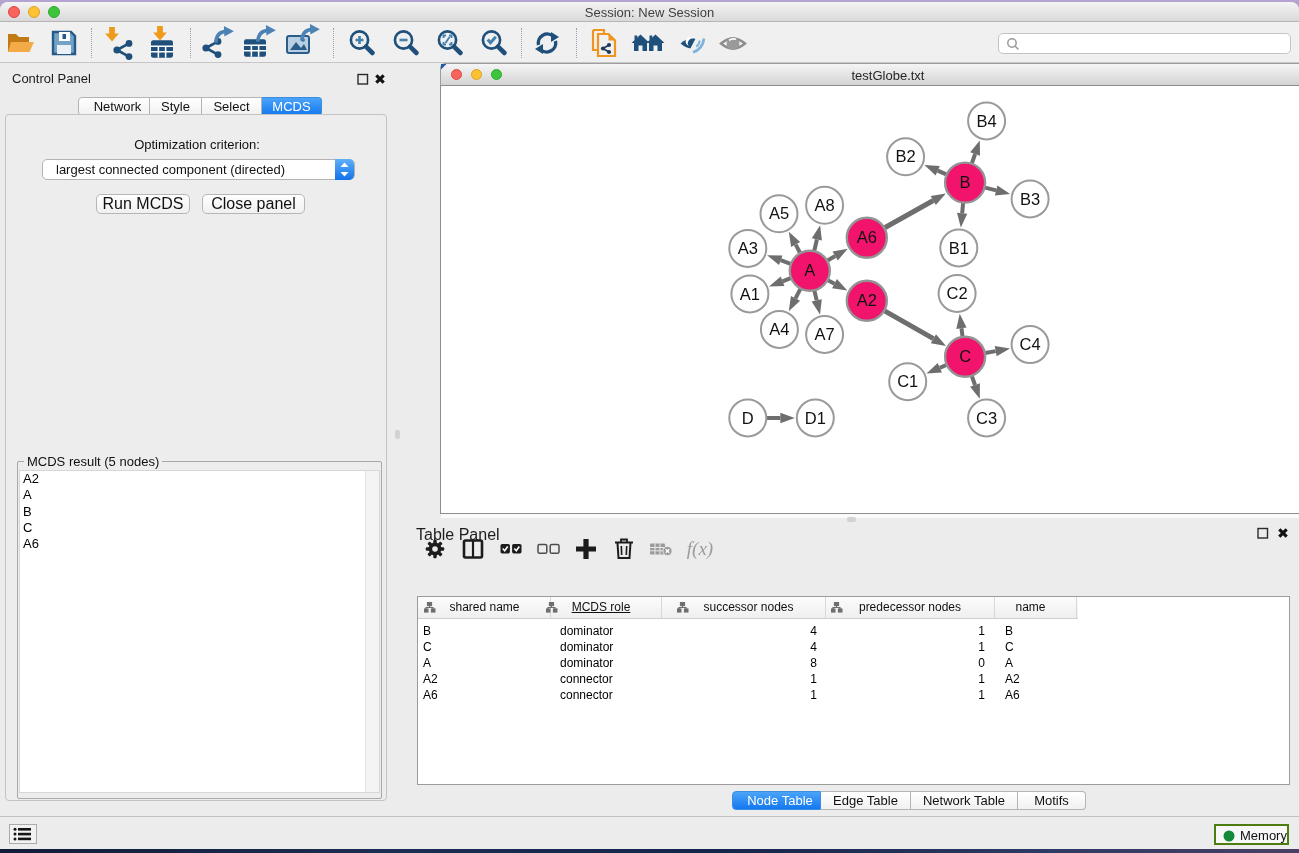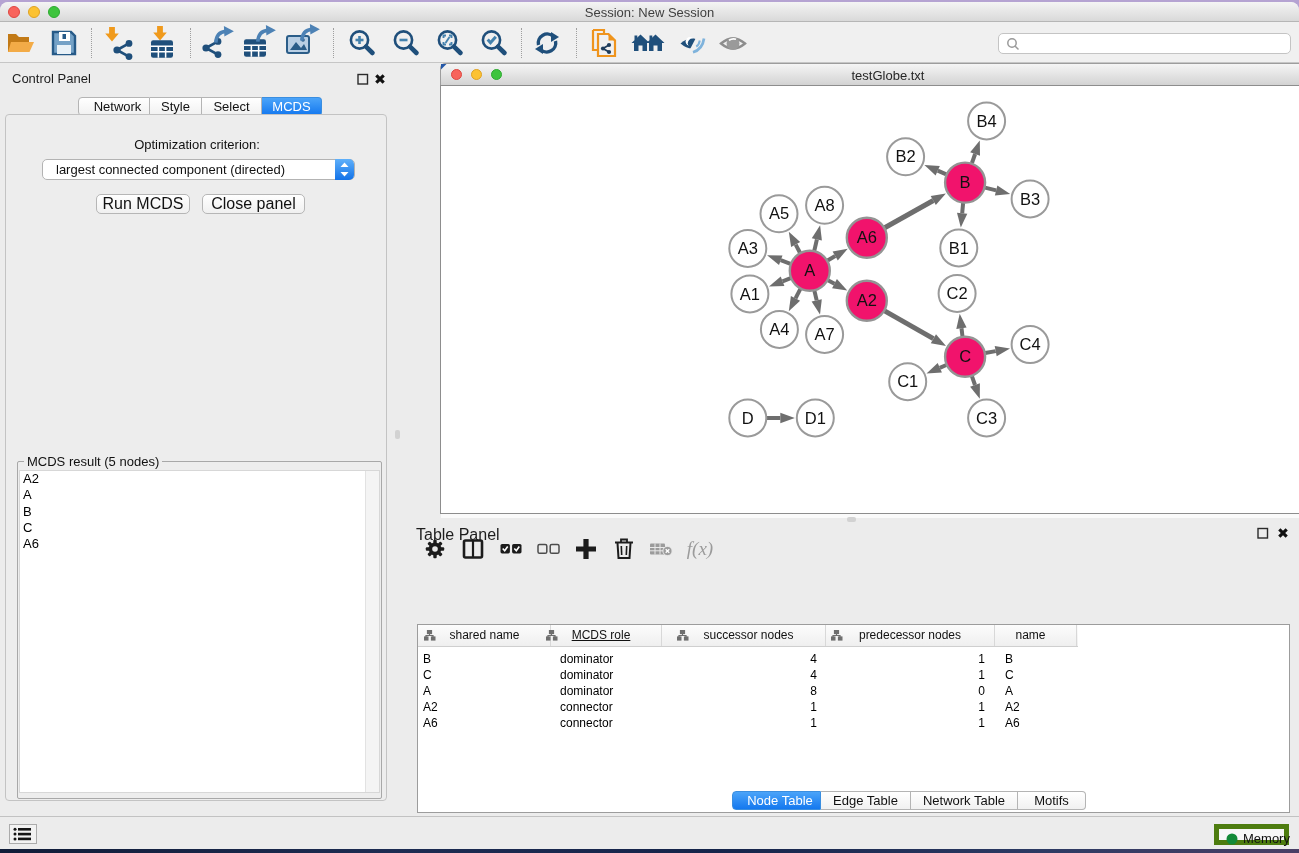--- a/index.html
+++ b/index.html
@@ -59,37 +59,37 @@
   background:linear-gradient(#f5f5f5,#d3d3d3); border:1px solid #9d9d9d;
   border-radius:5px 5px 0 0; }
 #net-title { position:absolute; top:4px; width:100%; text-align:center; font-size:13px; color:#262626; }
 #net-canvas { position:absolute; left:0; top:22px; width:895px; height:429px;
   background:#fff; border:1px solid #8d8d8d; }
 #net-foot { position:absolute; left:1px; top:451px; width:893px; height:4px; background:#fafafa; }
 
 #tp-title { position:absolute; left:416px; top:463px; font-size:16px; color:#1d1d1d; }
 #tp-tbar { position:absolute; left:417px; top:468px; width:876px; height:40px; }
 #tp-table { position:absolute; left:417px; top:533px; width:873px; height:189px;
-  background:#fff; border:1px solid #9c9c9c;margin-top:28px; }
+  background:#fff; border:1px solid #9c9c9c; }
 #tp-head { position:absolute; left:0; top:0; width:660px; height:22px;
   background:linear-gradient(#fcfcfc,#efefef); border-bottom:1px solid #cfcfcf; font-size:12px; color:#111; }
 .th { position:absolute; top:0; height:21px; border-right:1px solid #d8d8d8; }
 .th span { display:block; text-align:center; line-height:21px; }
 .hic { position:absolute; left:5px; top:5px; }
 .tr { position:absolute; left:0; width:871px; height:16px; font-size:12px; color:#000; }
 .td { position:absolute; top:0; height:16px; line-height:16px; }
 
 #btabs { position:absolute; left:688px; top:728px; height:20px; display:flex;margin-left:44px; }
 
 #statusbar { position:absolute; left:0; top:814px; width:1299px; height:32px;
   background:#ececec; border-top:1px solid #c2c2c2; }
 #sb-left { position:absolute; left:9px; top:7px; width:28px; height:20px;
   background:#f2f2f2; border:1px solid #ababab; }
 #sb-mem { position:absolute; left:1214px; top:7px; width:75px; height:21px;
-  background:#f7f7f7; border:5px solid #4d7c0f; font-size:13px; color:#111; }
+  background:#f7f7f7; border:2px solid #4d7c0f; font-size:13px; color:#111; }
 </style>
 </head>
 <body>
 <div id="appwin">
   <div id="titlebar">
     <div class="tl" style="left:8px; background:#f8645c; border:0.5px solid #dd4741;"></div>
     <div class="tl" style="left:28px; background:#fcc232; border:0.5px solid #dfa223;"></div>
     <div class="tl" style="left:48px; background:#3ec43d; border:0.5px solid #2daa30;"></div>
     <div id="title">Session: New Session</div>
   </div>

